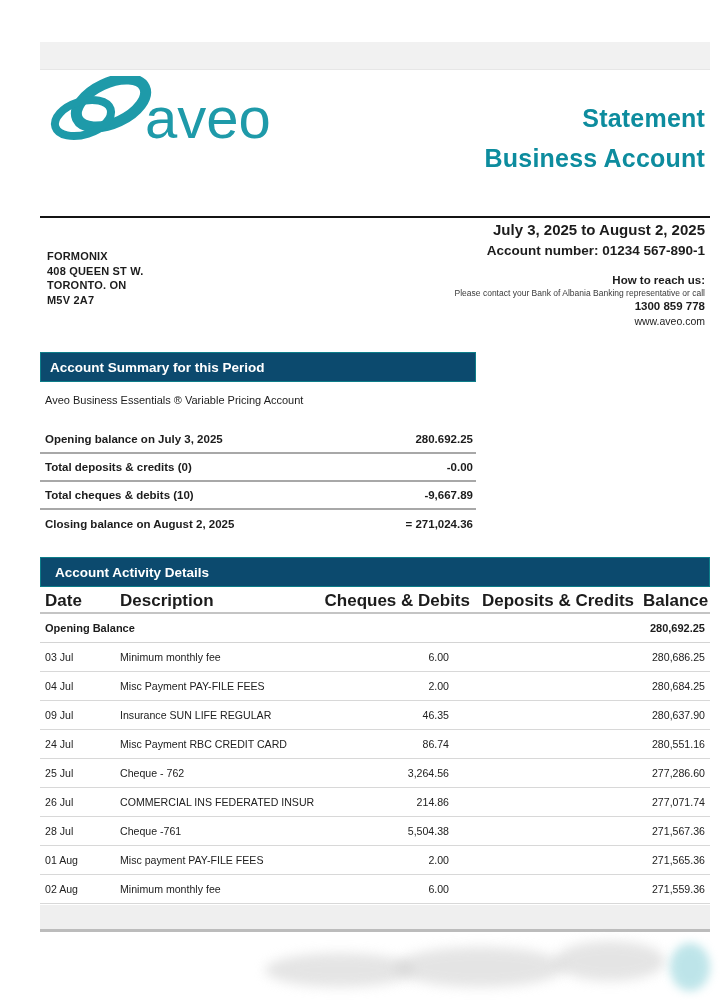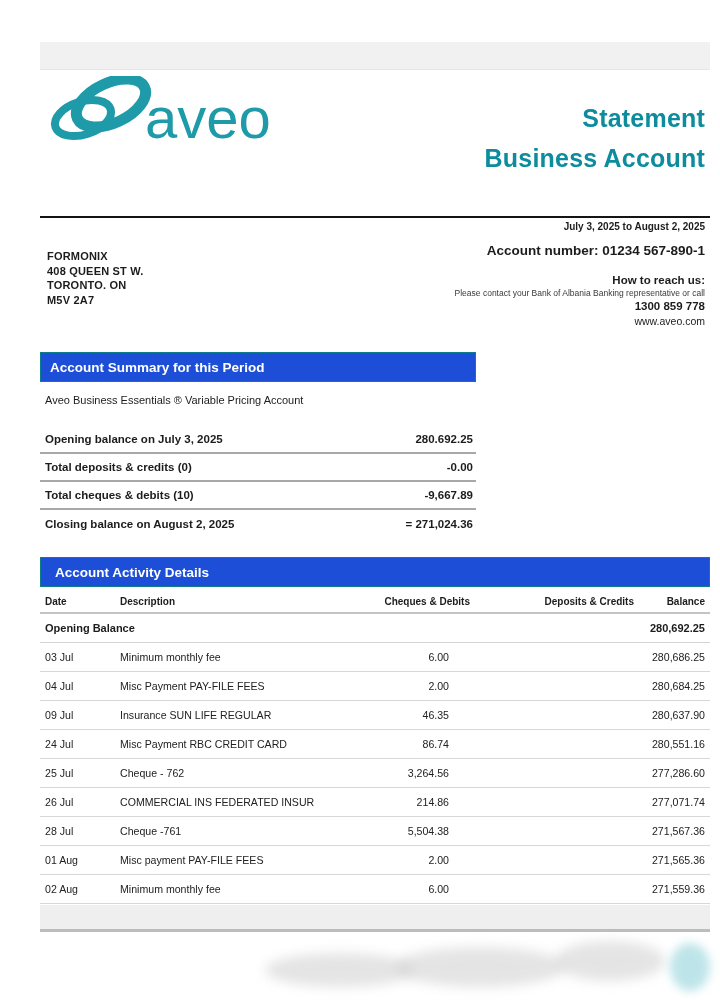--- a/index.html
+++ b/index.html
@@ -9,48 +9,48 @@
 
   .top-gray-bar { position:absolute; left:40px; top:42px; width:670px; height:28px; background:#f1f1f1; border-bottom:1px solid #e6e6e6; }
 
   .logo { position:absolute; left:38px; top:76px; width:250px; height:80px; }
   .logo text { font-family:"Liberation Sans", sans-serif; font-weight:500; }
 
   .doc-title { position:absolute; right:15px; top:98px; text-align:right; font-weight:bold; font-size:25px; line-height:40px; color:#0d8c9e; letter-spacing:.2px; }
 
   .header-rule { position:absolute; left:40px; top:216px; width:670px; height:2px; background:#141414; }
 
-  .period { position:absolute; right:15px; top:221px; font-size:10px; font-weight:bold; }
+  .period { position:absolute; right:15px; top:221px; font-size:15px; font-weight:bold; }
   .account-number { position:absolute; right:15px; top:243px; font-size:13.5px; font-weight:bold; }
 
   .address { position:absolute; left:47px; top:249px; font-size:11px; font-weight:bold; line-height:14.5px; letter-spacing:.2px; }
 
   .reach-us { position:absolute; right:15px; top:273px; text-align:right; }
   .reach-us .ru-title { font-size:11.5px; font-weight:bold; line-height:14px; }
   .reach-us .ru-line { font-size:8.5px; color:#3a3a3a; line-height:12px; }
   .reach-us .ru-phone { font-size:11.5px; font-weight:bold; line-height:15px; }
   .reach-us .ru-web { font-size:10.5px; line-height:14px; }
 
-  .section-bar { background:#1d4ed8; color:#ffffff; font-weight:bold; font-size:13.5px; display:flex; align-items:center; padding-left:9px; border:1px solid #0d7d89; }
+  .section-bar { background:#0c4a6e; color:#ffffff; font-weight:bold; font-size:13.5px; display:flex; align-items:center; padding-left:9px; border:1px solid #0d7d89; }
   .summary-bar { position:absolute; left:40px; top:352px; width:436px; height:30px; }
   .activity-bar { position:absolute; left:40px; top:557px; width:670px; height:30px;padding-left:14px; }
 
   .product-line { position:absolute; left:45px; top:394px; font-size:11px; font-weight:normal; }
 
   .summary-table { position:absolute; left:40px; top:426px; width:436px; }
   .summary-row { display:flex; justify-content:space-between; align-items:center; height:28px; font-size:11.5px; font-weight:bold; padding:0 3px 0 5px; }
   .summary-row.lined { border-bottom:2px solid #a8a8a8; }
 
   .activity-table { position:absolute; left:40px; top:590px; width:670px; }
   .grid-row { display:grid; grid-template-columns:80px 200px 150px 164px 76px; align-items:center; }
   .col-date { padding-left:5px; }
   .col-right { text-align:right; }
   .col-debit-num { text-align:right; padding-right:21px; }
   .col-balance { text-align:right; padding-right:5px;padding-left:9px; }
-  .activity-header { height:24px; font-size:10px; font-weight:bold; border-bottom:2px solid #c4c4c4; }
+  .activity-header { height:24px; font-size:17px; font-weight:bold; border-bottom:2px solid #c4c4c4; }
   .opening-row { height:29px; font-size:11px; font-weight:bold; border-bottom:1px solid #d4d4d4; }
   .opening-label { grid-column:1 / span 2; padding-left:5px; }
   .txn-row { height:29px; font-size:10.6px; color:#222; border-bottom:1px solid #d8d8d8; }
 
   .bottom-gray-bar { position:absolute; left:40px; top:905px; width:670px; height:27px; background:#efefef; border-bottom:3px solid #bcbcbc; }
 
   .watermark { position:absolute; left:265px; top:935px; width:450px; height:62px; pointer-events:none; }
   .wm-blob { position:absolute; background:#cfcfcf; opacity:.55; filter:blur(6px); border-radius:50%; }
   .wm-b1 { left:0;   top:18px; width:150px; height:34px; }
   .wm-b2 { left:130px; top:12px; width:170px; height:40px; }

